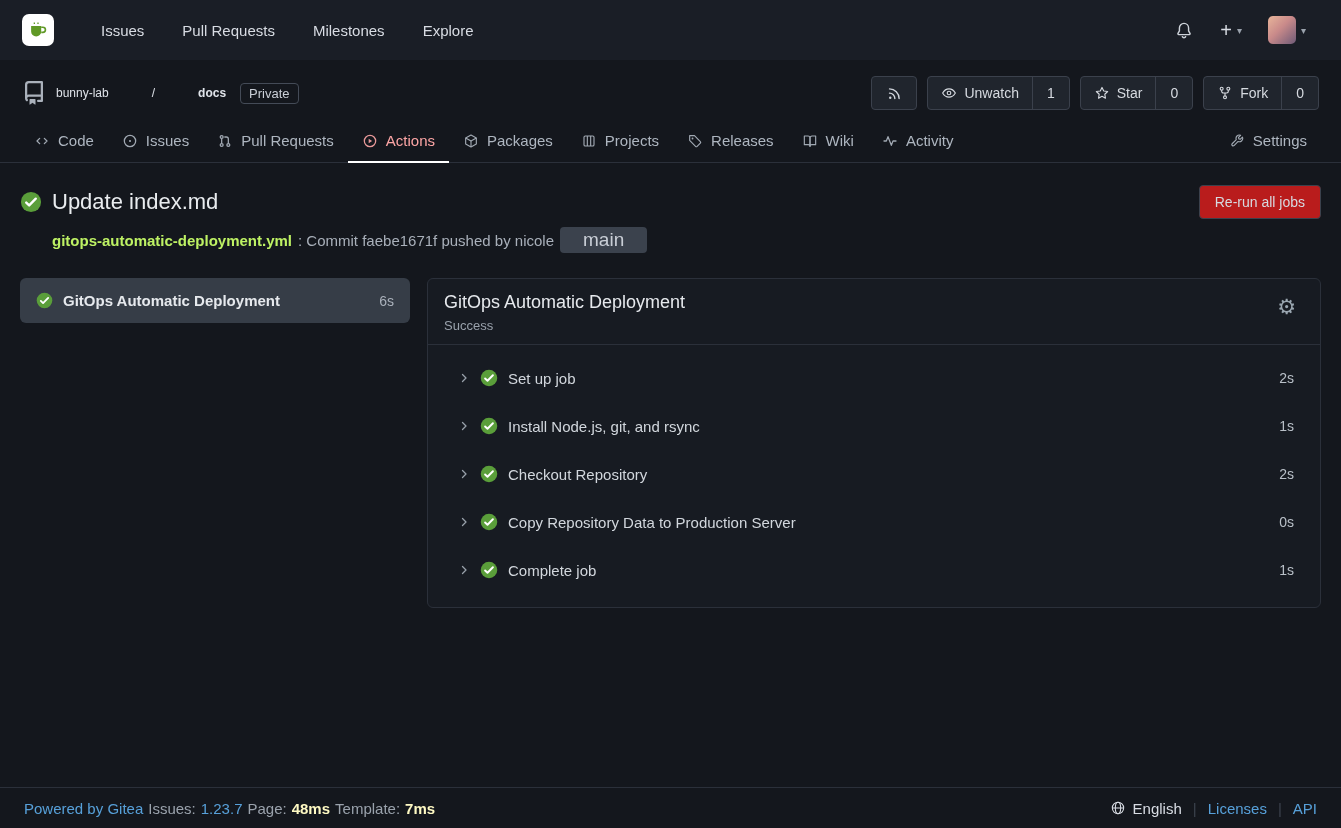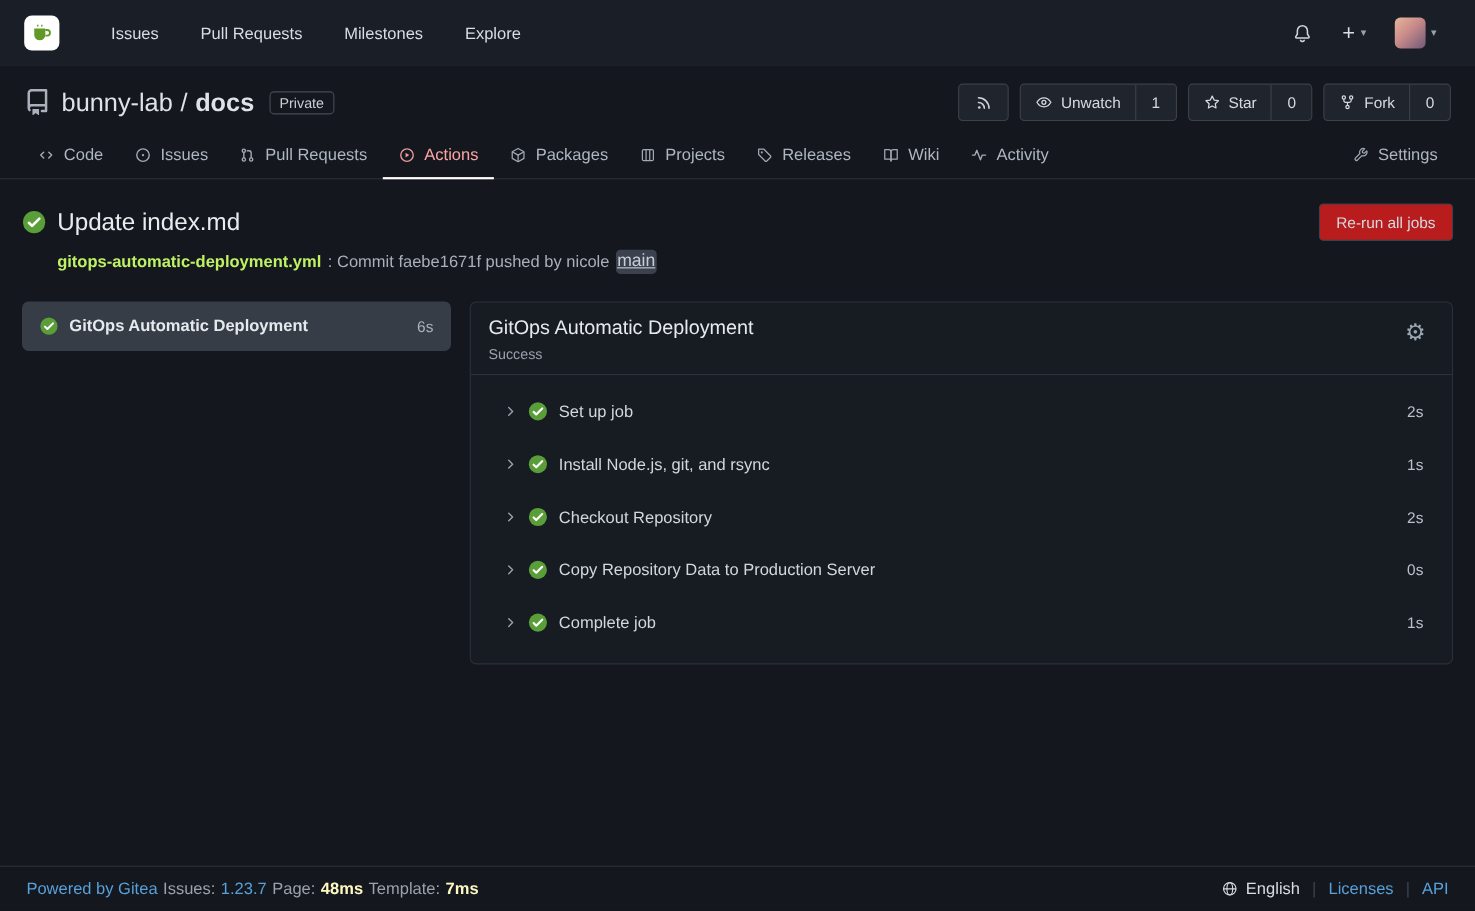--- a/index.html
+++ b/index.html
@@ -23,21 +23,21 @@
   .icon-btn { color:#cfd4db; padding:0 13px; display:flex; align-items:center; gap:5px; cursor:pointer; }
   .plus-glyph { font-size:20px; line-height:1; color:#d8dce3; }
   .caret { font-size:10px; color:#9aa2ac; }
   .avatar { width:28px; height:28px; border-radius:5px;
             background:linear-gradient(135deg,#e8b59a 0%,#c98a8a 45%,#6e5a77 100%); }
 
   
   .repo-header { padding-top:16px; flex-shrink:0; }
   .repo-title-row { display:flex; align-items:center; margin:0 22px; }
   .repo-icon { color:#aab1bb; }
-  .repo-title { font-size:23px; margin-left:10px; color:#dfe3e9; display:flex; align-items:center; }
+  .repo-title { font-size:12px; margin-left:10px; color:#dfe3e9; display:flex; align-items:center;gap:36px; }
   .repo-owner { font-weight:400; cursor:pointer; }
   .repo-sep { margin:0 7px; color:#dfe3e9; }
   .repo-name { font-weight:600; cursor:pointer; }
   .badge-outline { margin-left:14px; font-size:13px; color:#c9ced6; border:1px solid #444b57;
                    border-radius:4px; padding:2px 8px; }
   .repo-actions { margin-left:auto; display:flex; gap:10px; }
   .btn-group { display:flex; align-items:stretch; border:1px solid #3b414c; border-radius:4px;
                overflow:hidden; background:#20252d; font-size:14px; color:#d6dae0; cursor:pointer; }
   .btn-main { display:flex; align-items:center; gap:7px; padding:8px 13px; }
   .btn-count { display:flex; align-items:center; padding:8px 14px; border-left:1px solid #3b414c; }
@@ -55,21 +55,21 @@
 
   
   main { flex:1; padding:22px 20px 0; overflow:hidden; }
   .run-header { display:flex; align-items:center; }
   .run-title-wrap { display:flex; align-items:center; gap:10px; }
   .run-title { font-size:22px; font-weight:500; color:#e9ecef; }
   .btn { border:1px solid #3b414c; background:#b91c1c; color:#d6dae0; font-size:14px;
          padding:8px 15px; border-radius:4px; cursor:pointer; margin-left:auto; }
   .run-sub { margin:8px 0 0 32px; font-size:15px; color:#a9b0ba; display:flex; align-items:center; gap:6px; }
   .run-sub .wf { color:#bef264; font-weight:700; }
-  .badge-solid { background:#3b424d; color:#c9ced6; font-size:16px; padding:2px 1px; border-radius:4px; cursor:pointer;text-decoration:underline; }
+  .badge-solid { background:#3b424d; color:#c9ced6; font-size:19px; padding:2px 23px; border-radius:4px; cursor:pointer; }
 
   .run-body { display:flex; margin-top:25px; gap:17px; align-items:flex-start; }
   .job-list { width:390px; flex-shrink:0; }
   .job-item { display:flex; align-items:center; gap:10px; padding:14px 16px; border-radius:6px;
               font-size:15px; cursor:pointer; }
   .job-item.selected { background:var(--selected-job-bg,#363d47); }
   .job-name { font-weight:700; color:#e6e9ed; flex:1; }
   .job-duration { color:#aab1bb; font-size:14px; }
 
   .job-card { flex:1; background:var(--card-bg,#171b22); border:1px solid var(--border,#2b303a); border-radius:6px; }

